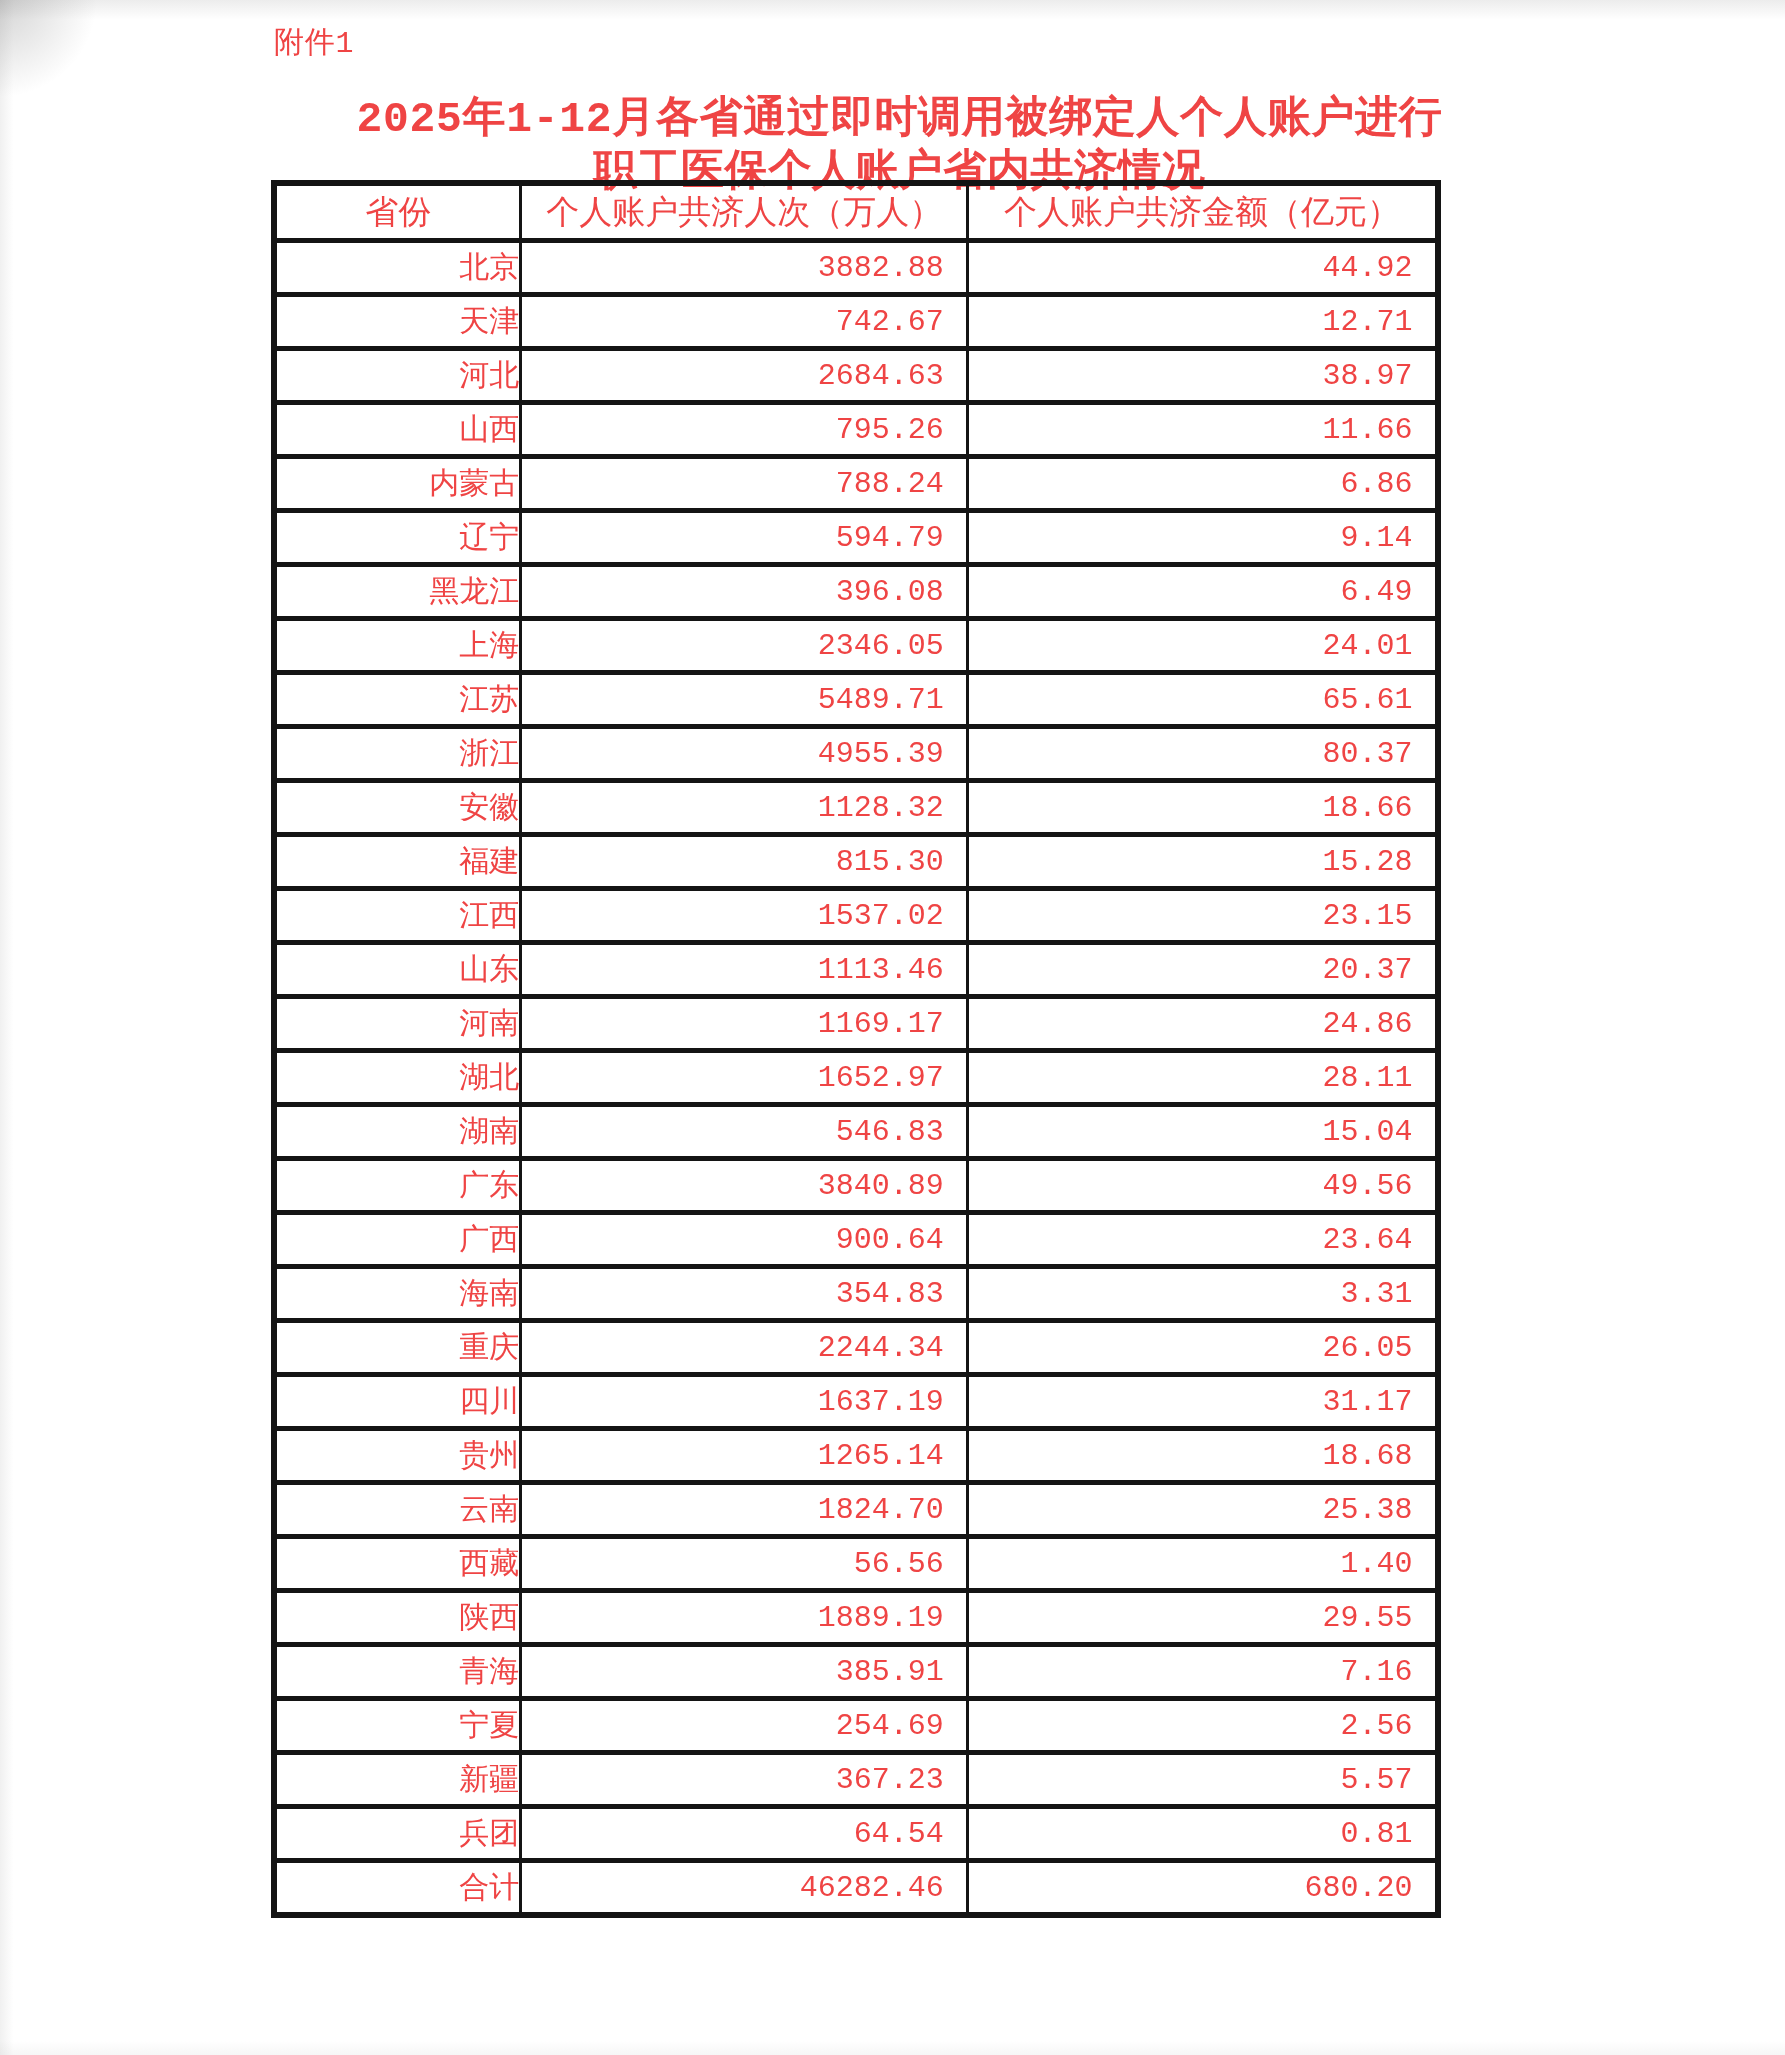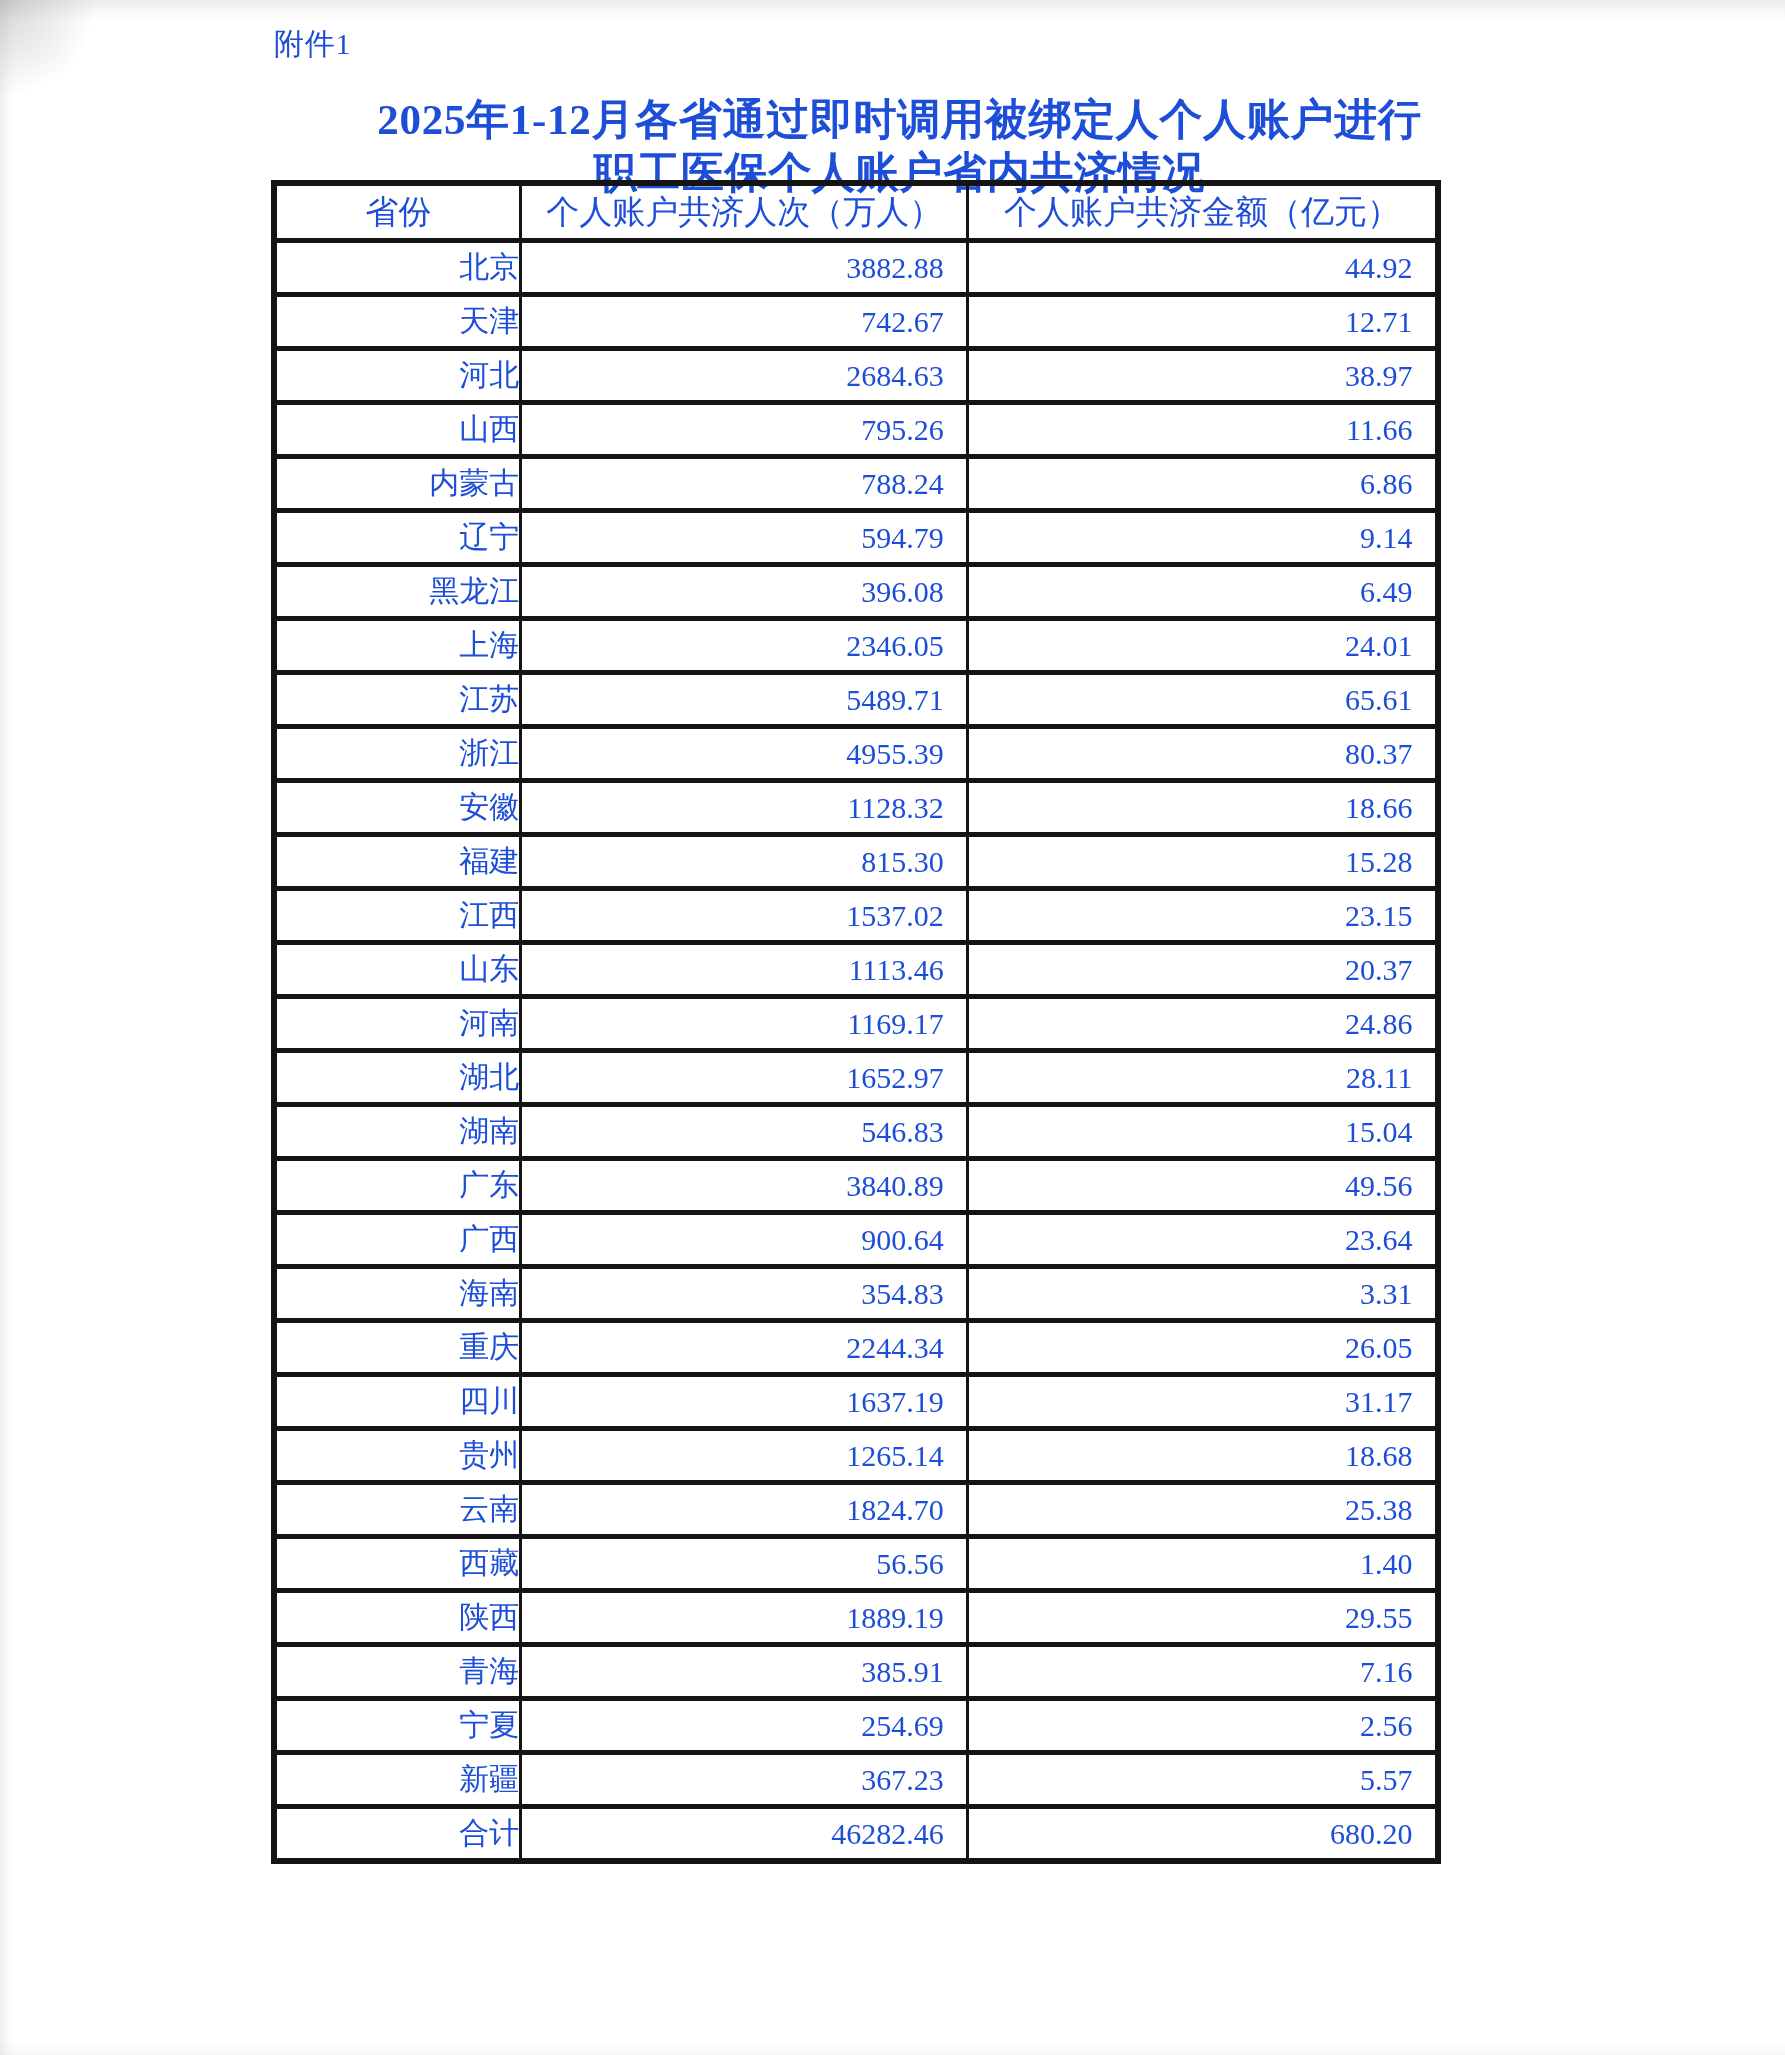--- a/index.html
+++ b/index.html
@@ -5,22 +5,22 @@
   html, body {
     margin: 0;
     padding: 0;
     background: #ffffff;
   }
   .page {
     position: relative;
     width: 1786px;
     height: 2056px;
     background: #ffffff;
-    color: #1d4ed8;
-    font-family: Liberation Serif, serif;
+    color: #ef4444;
+    font-family: Liberation Mono, monospace;
     overflow: hidden;
   }
   
   .page::before {
     content: "";
     position: absolute;
     inset: 0;
     pointer-events: none;
     background:
       radial-gradient(circle at 0 0, rgba(110,110,110,0.30), rgba(255,255,255,0) 97px),
@@ -253,20 +253,25 @@
           <td class="cell-0">宁夏</td>
           <td class="cell-1">254.69</td>
           <td class="cell-2">2.56</td>
         </tr>
         <tr>
           <td class="cell-0">新疆</td>
           <td class="cell-1">367.23</td>
           <td class="cell-2">5.57</td>
         </tr>
         <tr>
+          <td class="cell-0">兵团</td>
+          <td class="cell-1">64.54</td>
+          <td class="cell-2">0.81</td>
+        </tr>
+        <tr>
           <td class="cell-0">合计</td>
           <td class="cell-1">46282.46</td>
           <td class="cell-2">680.20</td>
         </tr>
       </tbody>
   </table>
 
 </div>
 
 

